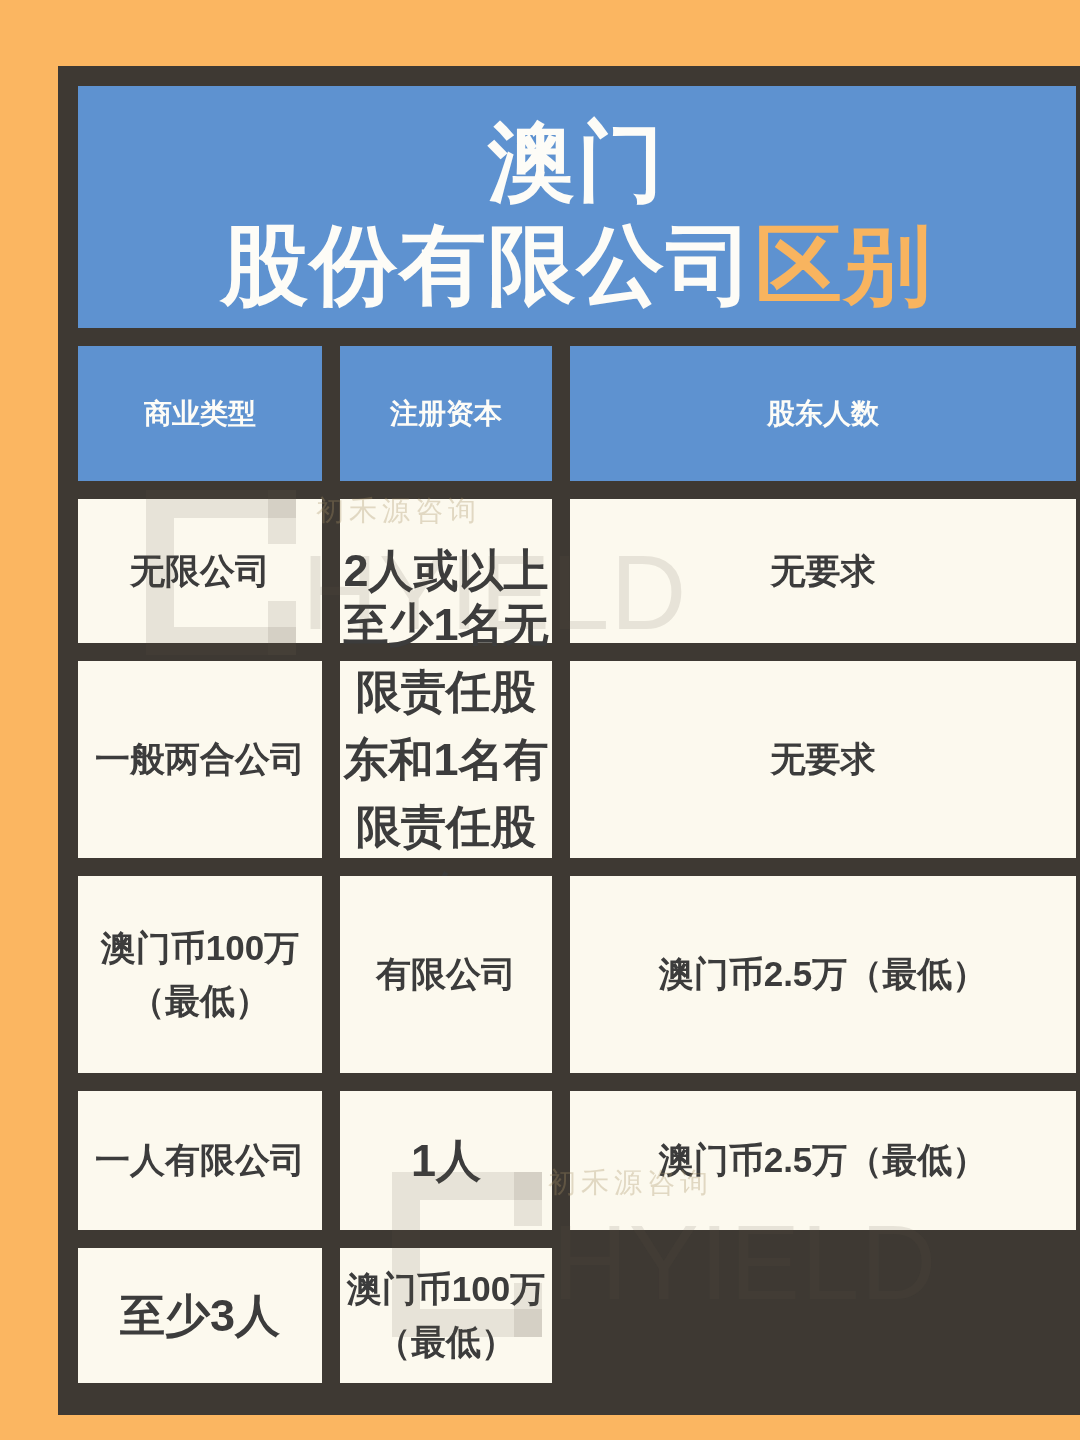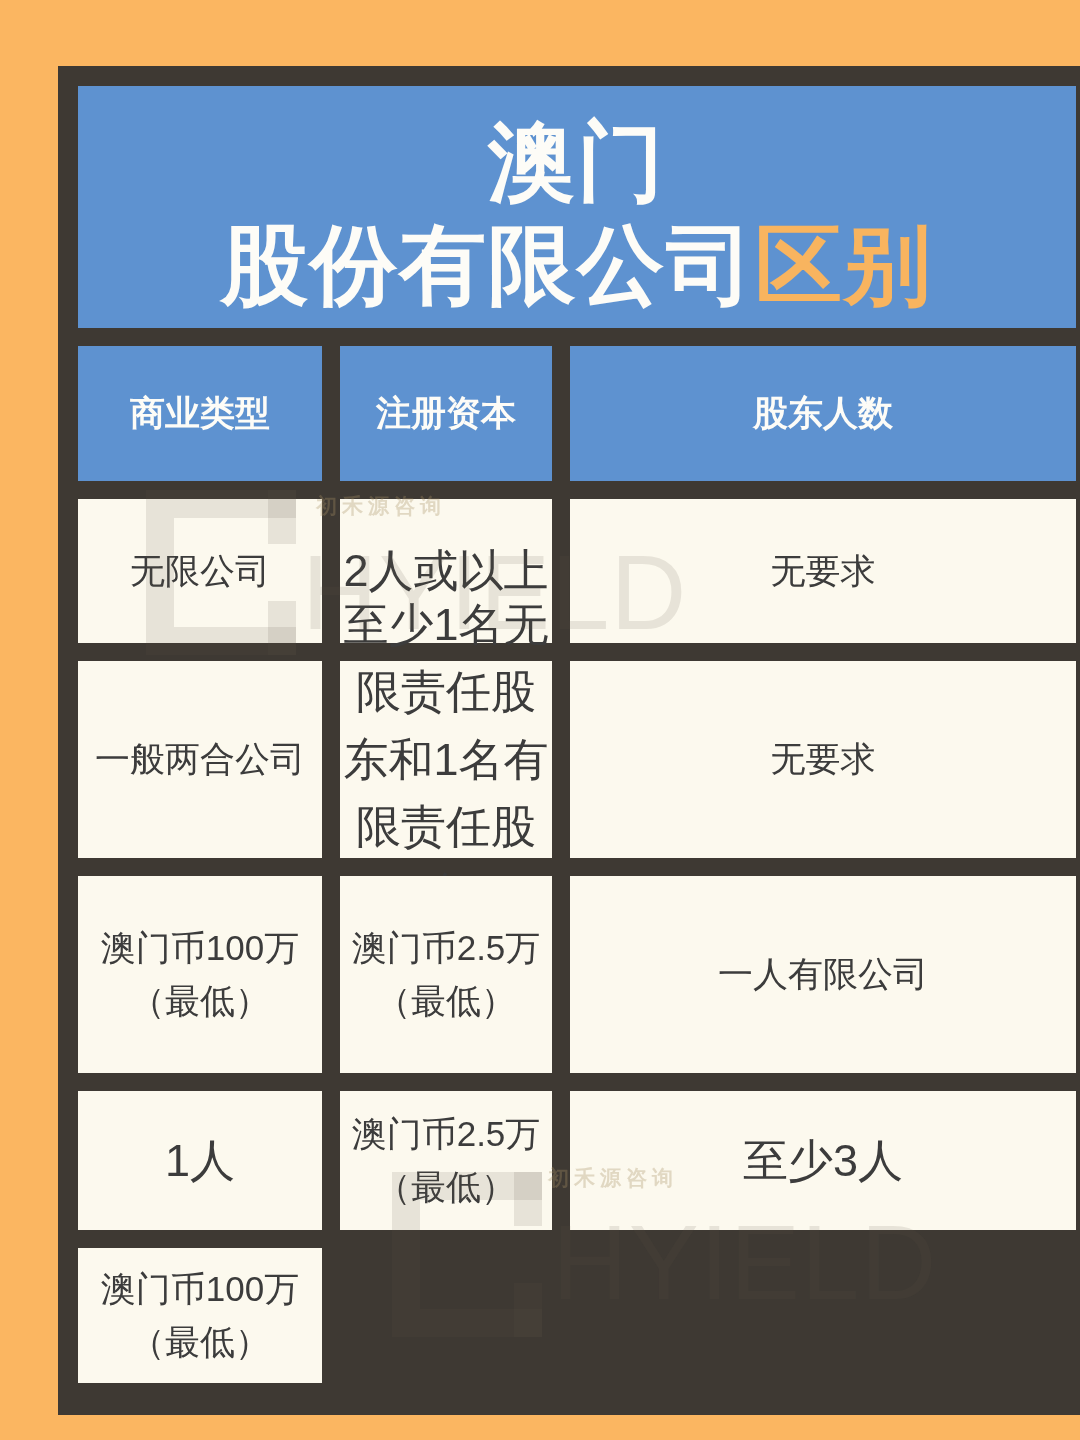--- a/index.html
+++ b/index.html
@@ -31,35 +31,35 @@
   }
   .title-line {
     font-size:87px; line-height:1.18;
     font-weight:800; letter-spacing:2px;
     color:#FDFCF7;
     white-space:nowrap;
   }
   .title-accent { color:#F8B45F; }
   .hcell {
     background:#5E92D0; color:#FDFCF7;
-    font-size:35px; font-weight:700;
+    font-size:28px; font-weight:700;
     display:flex; align-items:center; justify-content:center;
     text-align:center;
   }
   .cell {
     background:#FCF9EE; color:#3C3C3C;
-    font-size:35px; font-weight:400;
+    font-size:35px; font-weight:700;
     display:flex; align-items:center; justify-content:center;
     text-align:center; line-height:1.5;
   }
   .cell.sh { font-size:45px; padding:0 1px; }
   
   .wm { position:absolute; pointer-events:none; z-index:5; }
   .wm-cn {
-    font-size:21px; letter-spacing:5px; font-weight:700;
+    font-size:28px; letter-spacing:5px; font-weight:400;
     color:rgba(168,146,102,0.32);
     white-space:nowrap;
   }
   .wm-brand {
     font-size:105px; font-weight:400; line-height:1; letter-spacing:1px;
     color:rgba(90,84,66,0.13);
     white-space:nowrap;
   }
   .wm-c {
     box-sizing:border-box;
@@ -95,20 +95,21 @@
     <div class="cell">无限公司</div>
     <div class="cell sh">2人或以上</div>
     <div class="cell">无要求</div>
 
     <div class="cell">一般两合公司</div>
     <div class="cell sh">至少1名无限责任股东和1名有限责任股东</div>
     <div class="cell">无要求</div>
 
     <div class="cell">澳门币100万（最低）</div>
 
+    <div class="cell">有限公司</div>
     <div class="cell">澳门币2.5万（最低）</div>
 
     <div class="cell">一人有限公司</div>
     <div class="cell sh">1人</div>
     <div class="cell">澳门币2.5万（最低）</div>
 
     <div class="cell sh">至少3人</div>
     <div class="cell">澳门币100万（最低）</div>
 
   </div>

